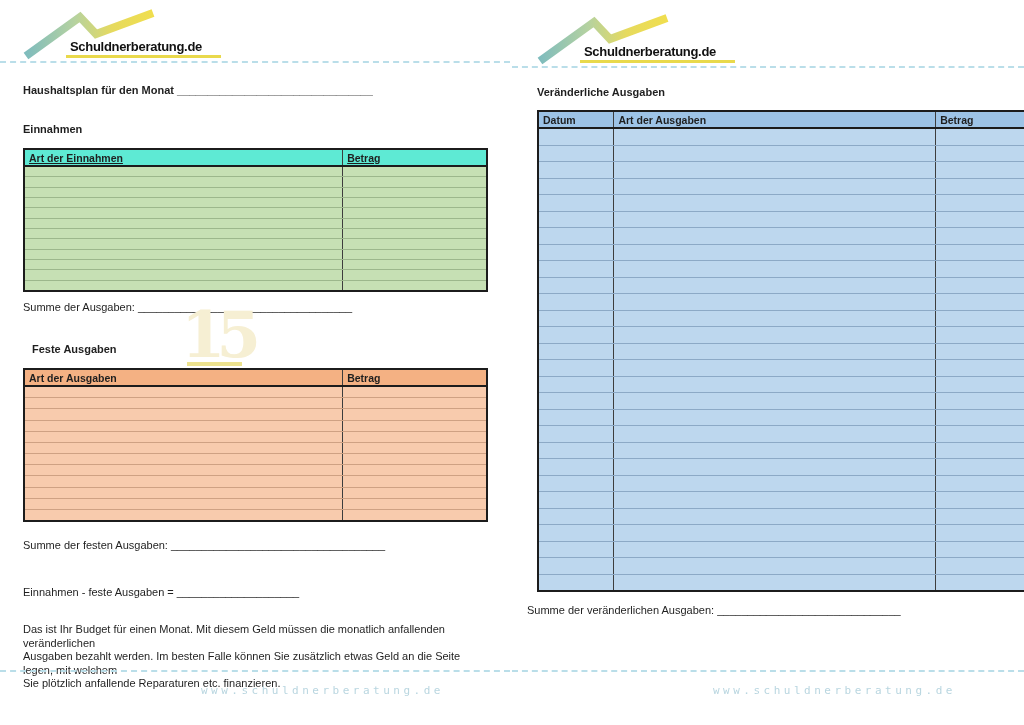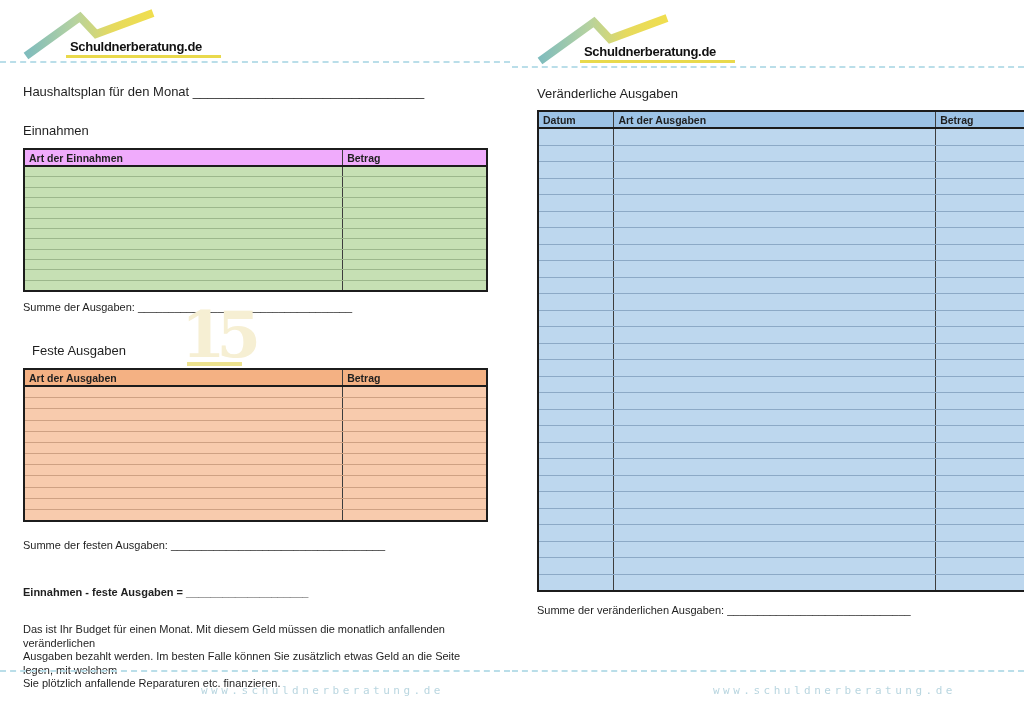--- a/index.html
+++ b/index.html
@@ -2,23 +2,23 @@
 <html><head>
 <meta charset="utf-8">
 <style>
   html,body{margin:0;padding:0;}
   body{
     width:1024px;height:725px;position:relative;overflow:hidden;
     background:#ffffff;color:#1f1f1f;
     font-family:"Liberation Sans",sans-serif;
   }
   .abs{position:absolute;}
-  .bold{font-weight:bold;}
+  .bold{font-weight:normal;}
   .txt{font-size:11px;white-space:nowrap;}
-  .heading{font-size:13px;font-weight:normal;white-space:nowrap;}
+  .heading{font-size:11px;font-weight:bold;white-space:nowrap;}
 
   
   .dash{height:0;border-top:2px dashed #badee9;}
 
   
   .logo{width:230px;height:54px;}
   .logo svg{position:absolute;left:0;top:0;}
   .logo .logo-text{position:absolute;left:47px;top:31px;font-size:13px;font-weight:bold;
     letter-spacing:-0.3px;color:#111;white-space:nowrap;}
   .logo .logo-bar{position:absolute;left:43px;top:47px;width:155px;height:3px;background:#e9d94c;}
@@ -71,21 +71,21 @@
     <div class="logo-bar"></div>
   </div>
 
   <div class="abs dash" style="left:0;top:61px;width:510px;"></div>
 
   <div class="abs heading" style="left:23px;top:84px;">Haushaltsplan für den Monat ________________________________</div>
 
   <div class="abs heading" style="left:23px;top:123px;">Einnahmen</div>
 
   <div class="abs tbl tbl-green cols2" style="left:23px;top:148px;width:465px;height:144px;">
-      <div class="trow thead" style="background: #f0abfc;">
+      <div class="trow thead" style="background: #5eead4; text-decoration: underline;">
         <div class="tcell">Art der Einnahmen</div>
         <div class="tcell">Betrag</div>
       </div>
       <div class="trow tbody" style="background: rgb(198, 224, 180);">
         <div class="tcell"></div>
         <div class="tcell"></div>
       </div>
       <div class="trow tbody" style="background: rgb(198, 224, 180);">
         <div class="tcell"></div>
         <div class="tcell"></div>
@@ -370,18 +370,18 @@
         <div class="tcell"></div>
         <div class="tcell"></div>
       </div>
       <div class="trow tbody" style="background: rgb(189, 215, 238);">
         <div class="tcell"></div>
         <div class="tcell"></div>
         <div class="tcell"></div>
       </div>
     </div>
 
-  <div class="abs txt" style="left:25px;top:604px;">Summe der veränderlichen Ausgaben: ______________________________</div>
+  <div class="abs txt" style="left:15px;top:604px;">Summe der veränderlichen Ausgaben: ______________________________</div>
 
   <div class="abs dash" style="left:0;top:670px;width:512px;"></div>
 
   <a class="abs footer-url" href="#" style="left:201px;top:684px;">www.schuldnerberatung.de</a>
 </div>
 
 </body></html>

